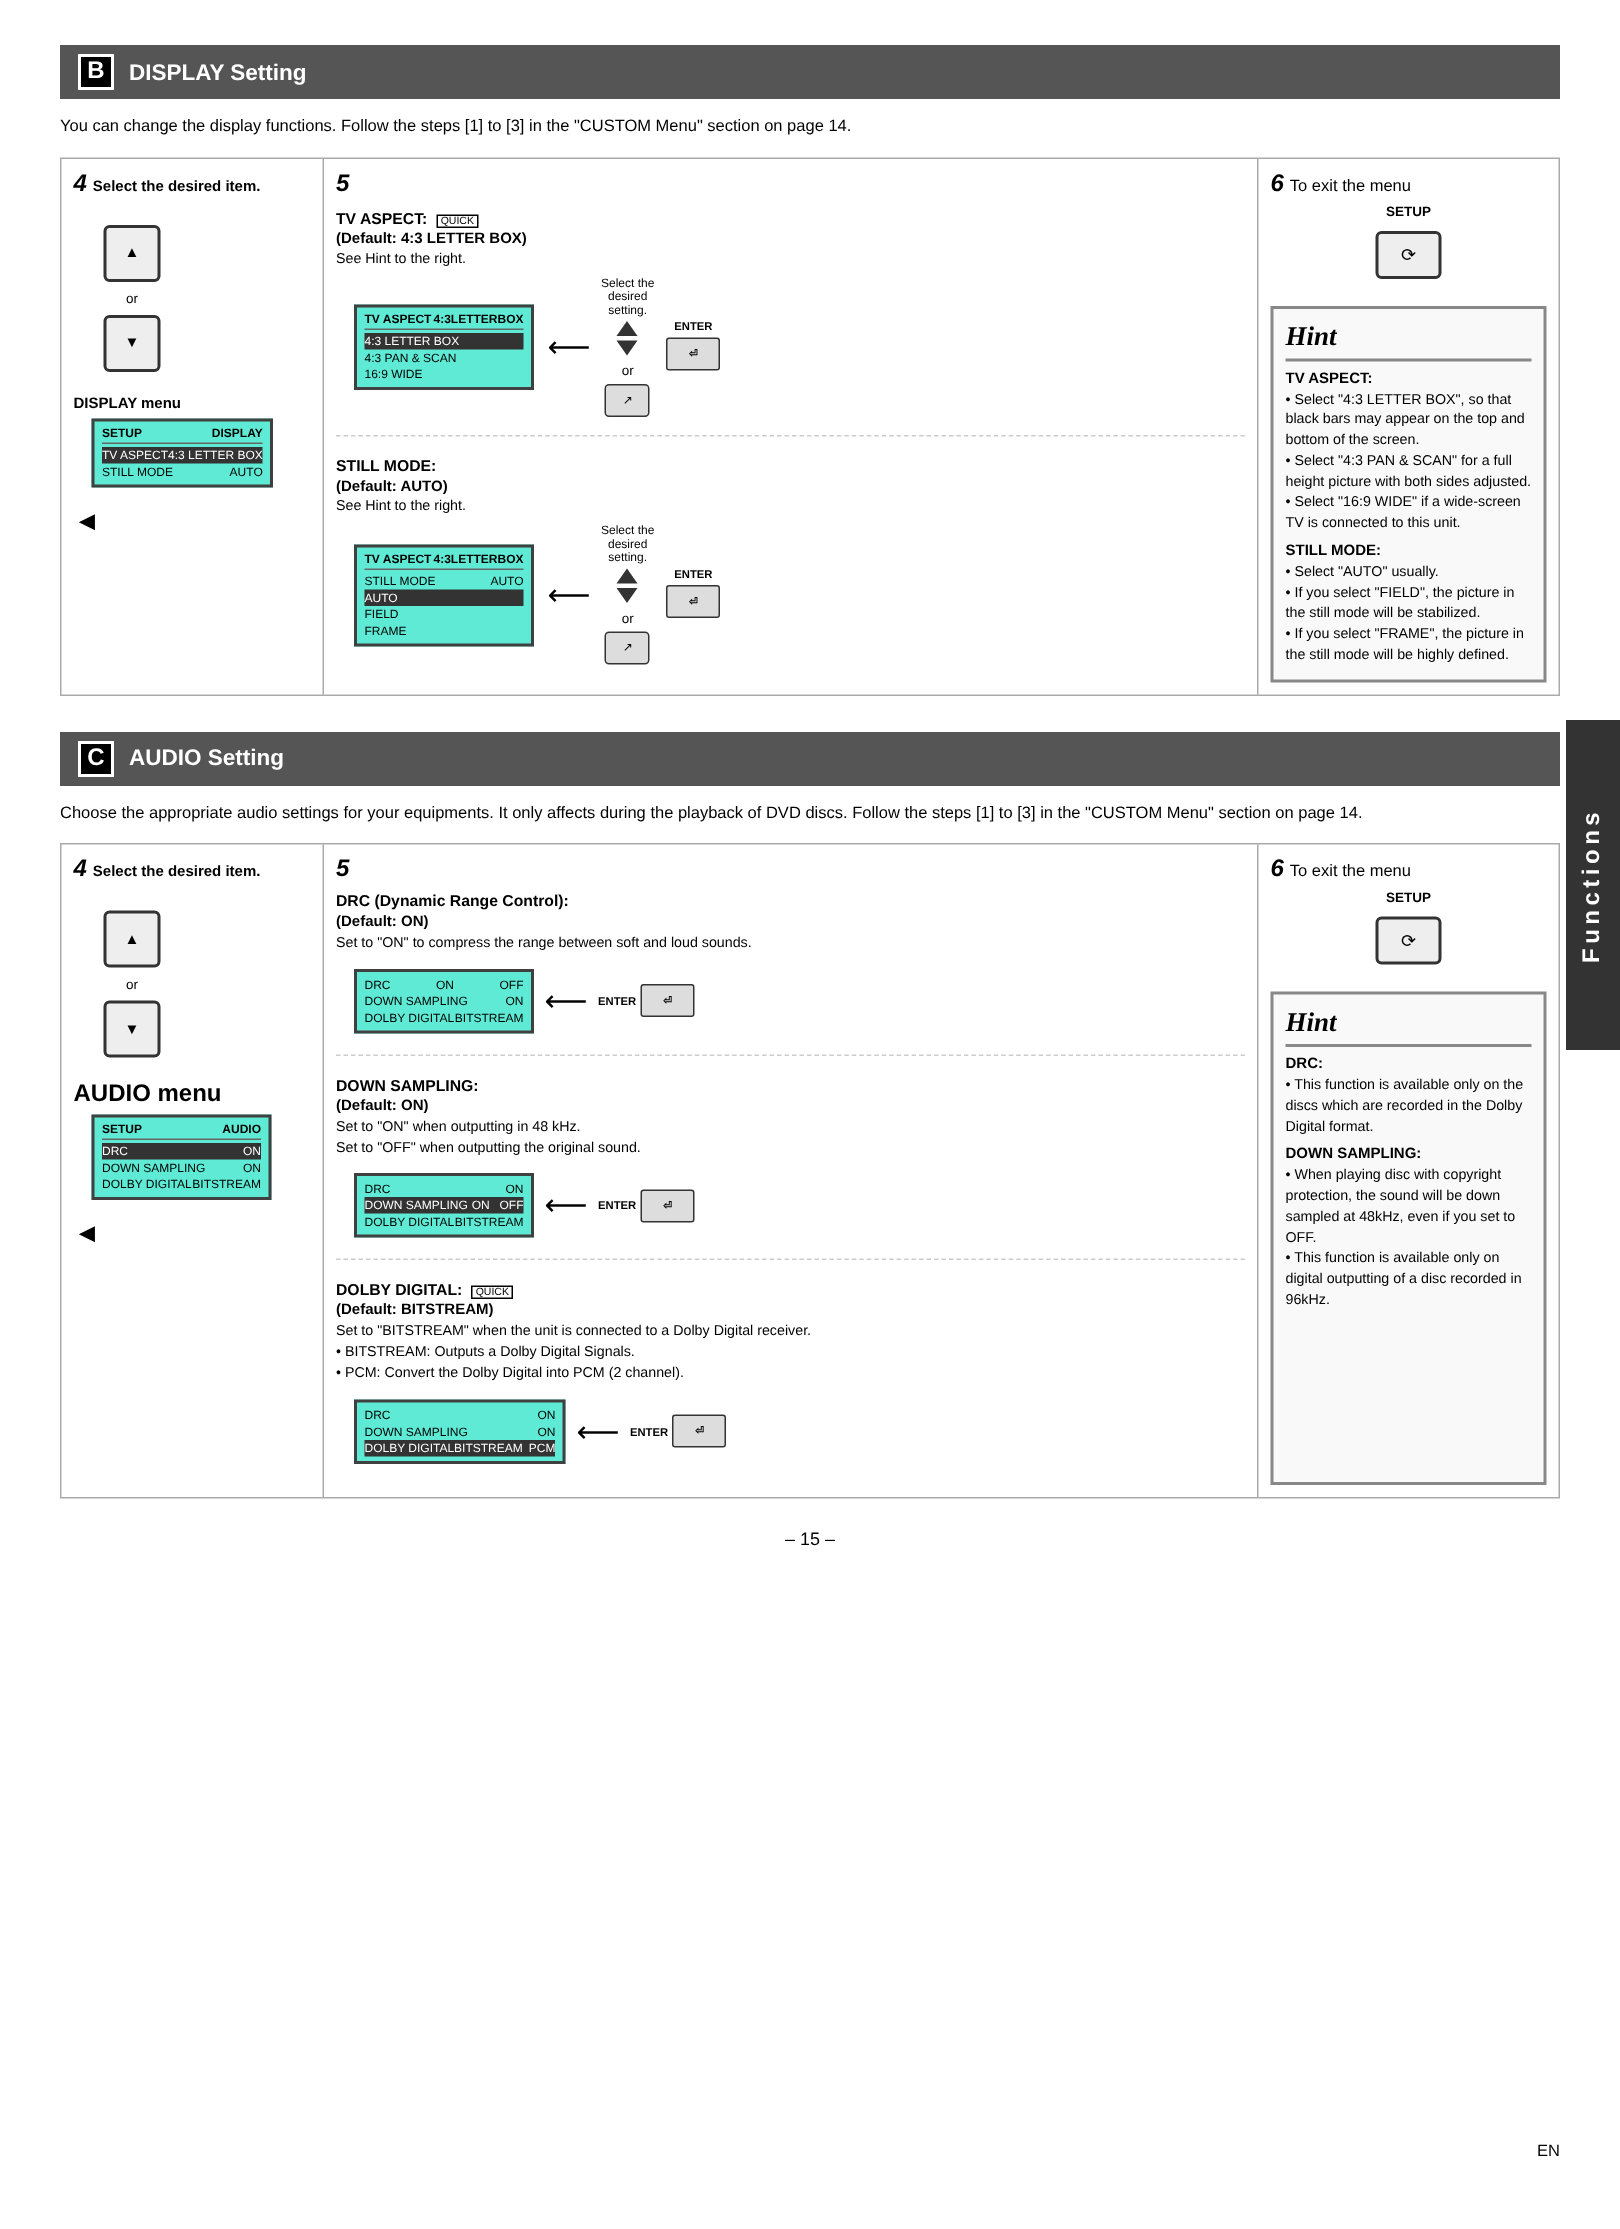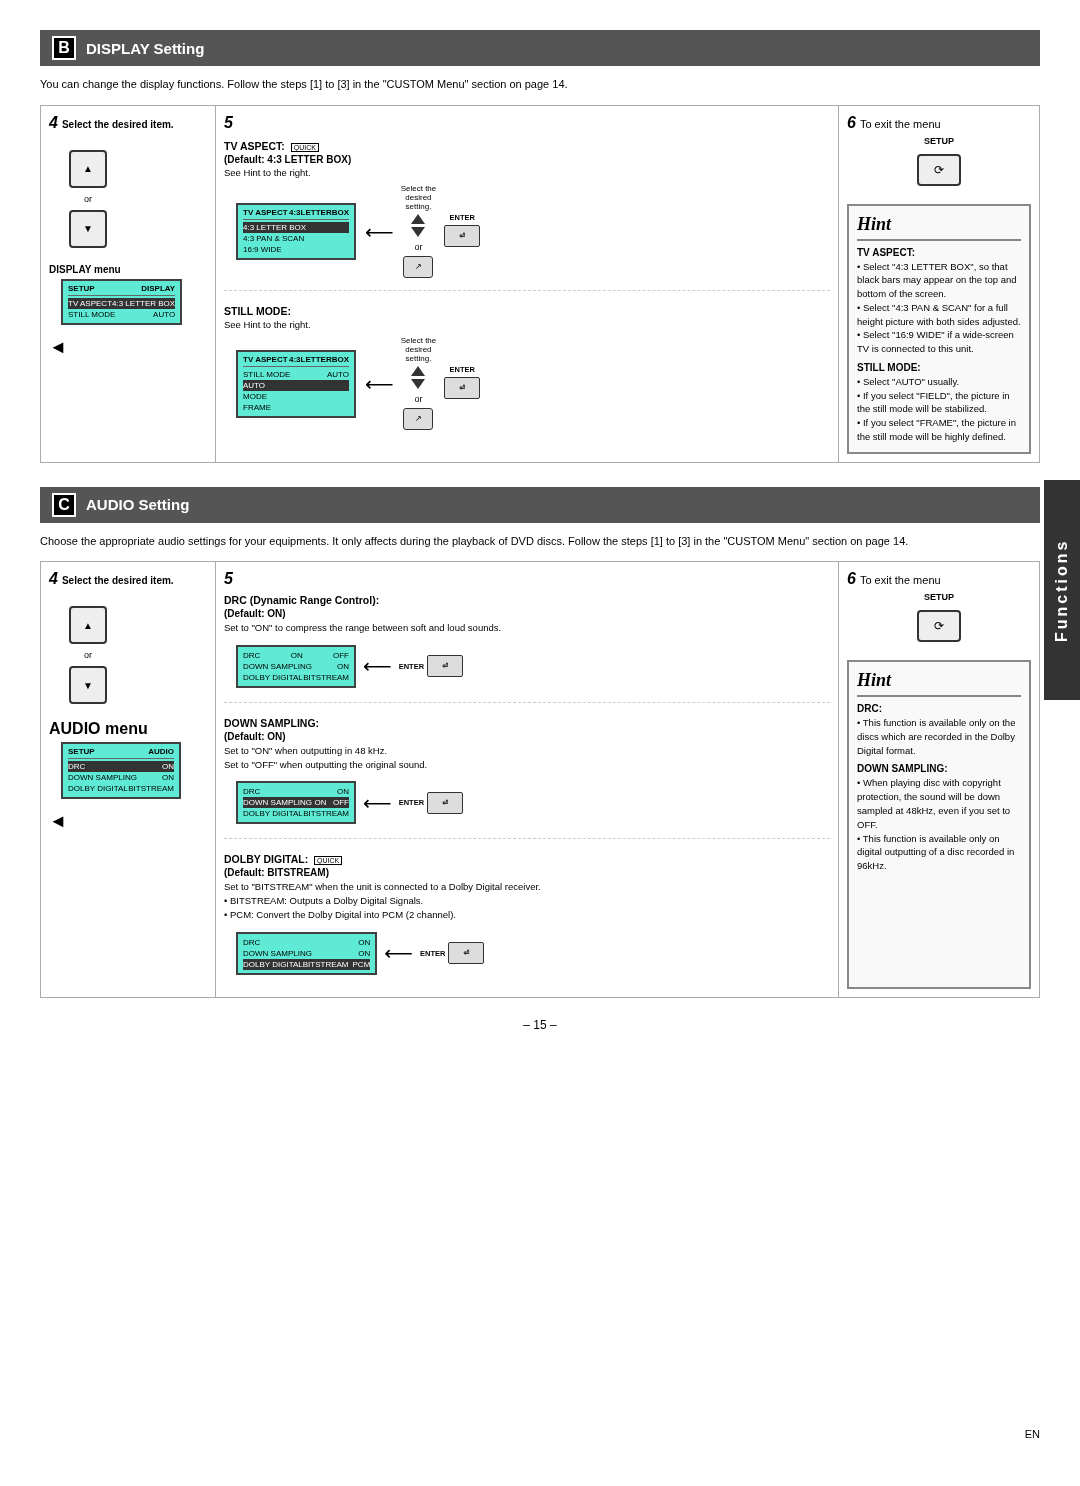--- a/index.html
+++ b/index.html
@@ -399,36 +399,37 @@
           </div>
           <div style="margin-left:4px; display:flex; flex-direction:column; align-items:center;">
             <div style="font-size:7.5px;font-weight:bold;">ENTER</div>
             <div class="enter-btn">⏎</div>
           </div>
         </div>
       </div>
 
       <div class="setting-item">
         <div class="setting-title">STILL MODE:</div>
+        <div class="setting-default bold">(Default: AUTO)</div>
         <div class="setting-see-hint">See Hint to the right.</div>
         <div class="setting-row">
           <div class="display-menu" style="margin-right:6px;">
             <div class="screen-header">
               <span>TV ASPECT</span>
                 <span>4:3LETTERBOX</span>
             </div>
             <div class="screen-row">
                 <span>STILL MODE</span>
                 <span>AUTO</span>
               </div>
             <div class="screen-row highlighted">
                 <span>AUTO</span>
               </div>
             <div class="screen-row">
-                <span>MODE</span>
+                <span>FIELD</span>
               </div>
             <div class="screen-row">
                 <span>FRAME</span>
               </div>
           </div>
           <span class="arrow-horiz">⟵</span>
           <div class="sub-col" style="margin:0 4px;">
             <div style="font-size:8px; text-align:center;">Select the<br>desired<br>setting.</div>
             <div class="nav-arrows">
               <div class="nav-arrow-up"></div>

